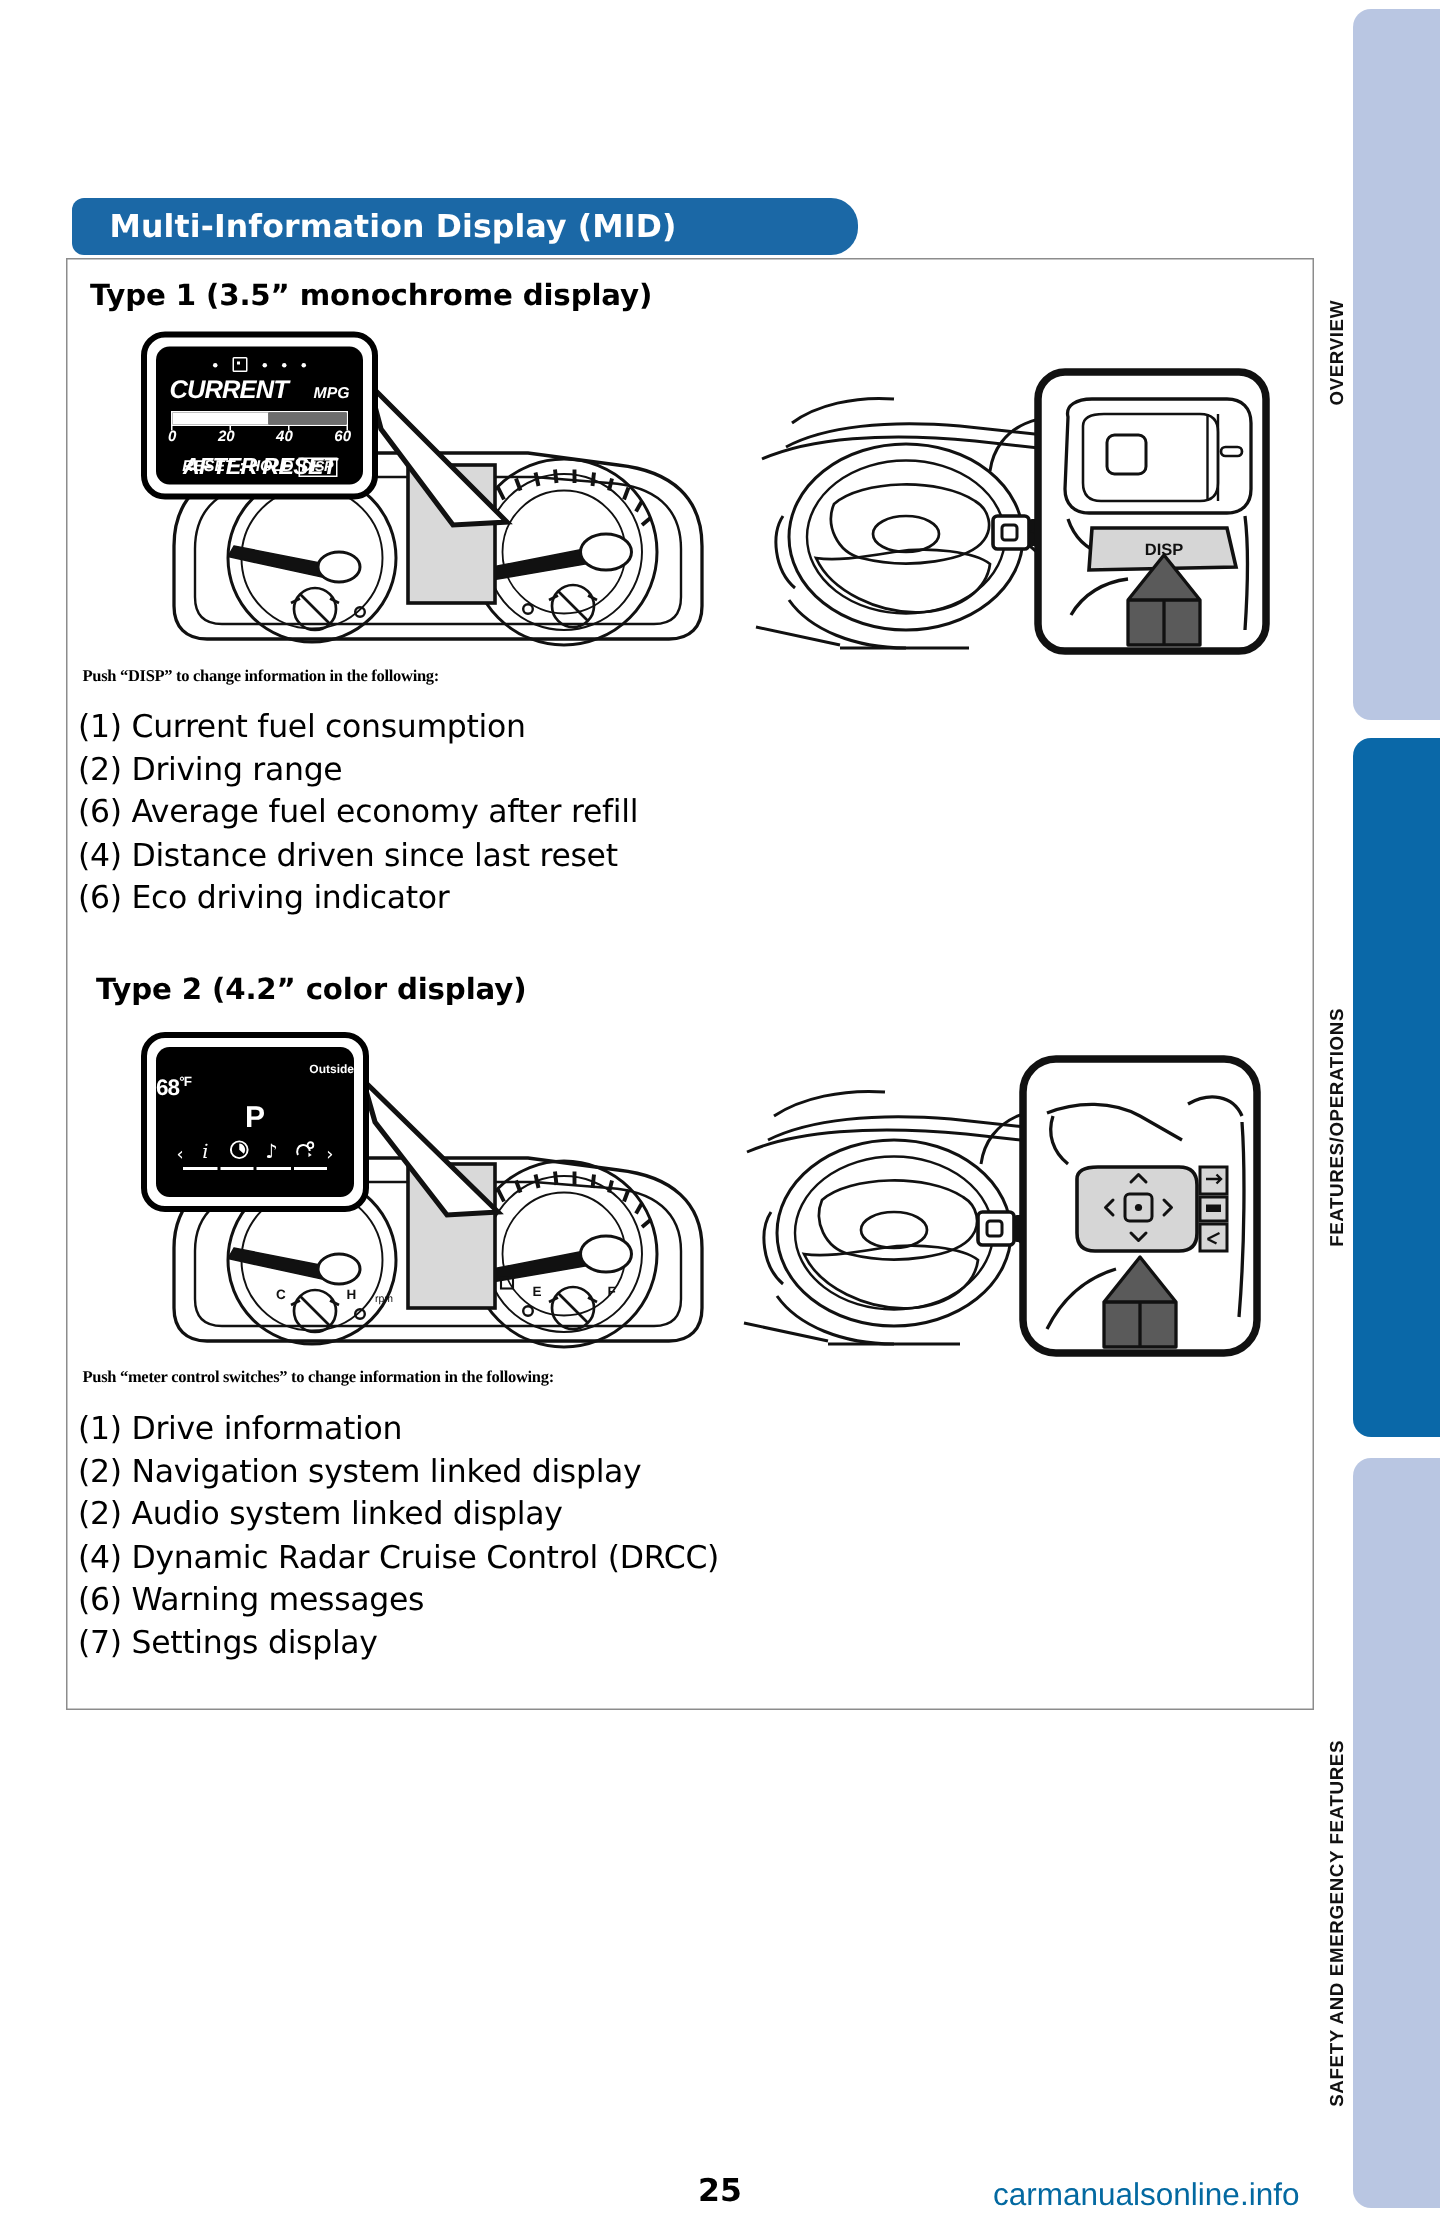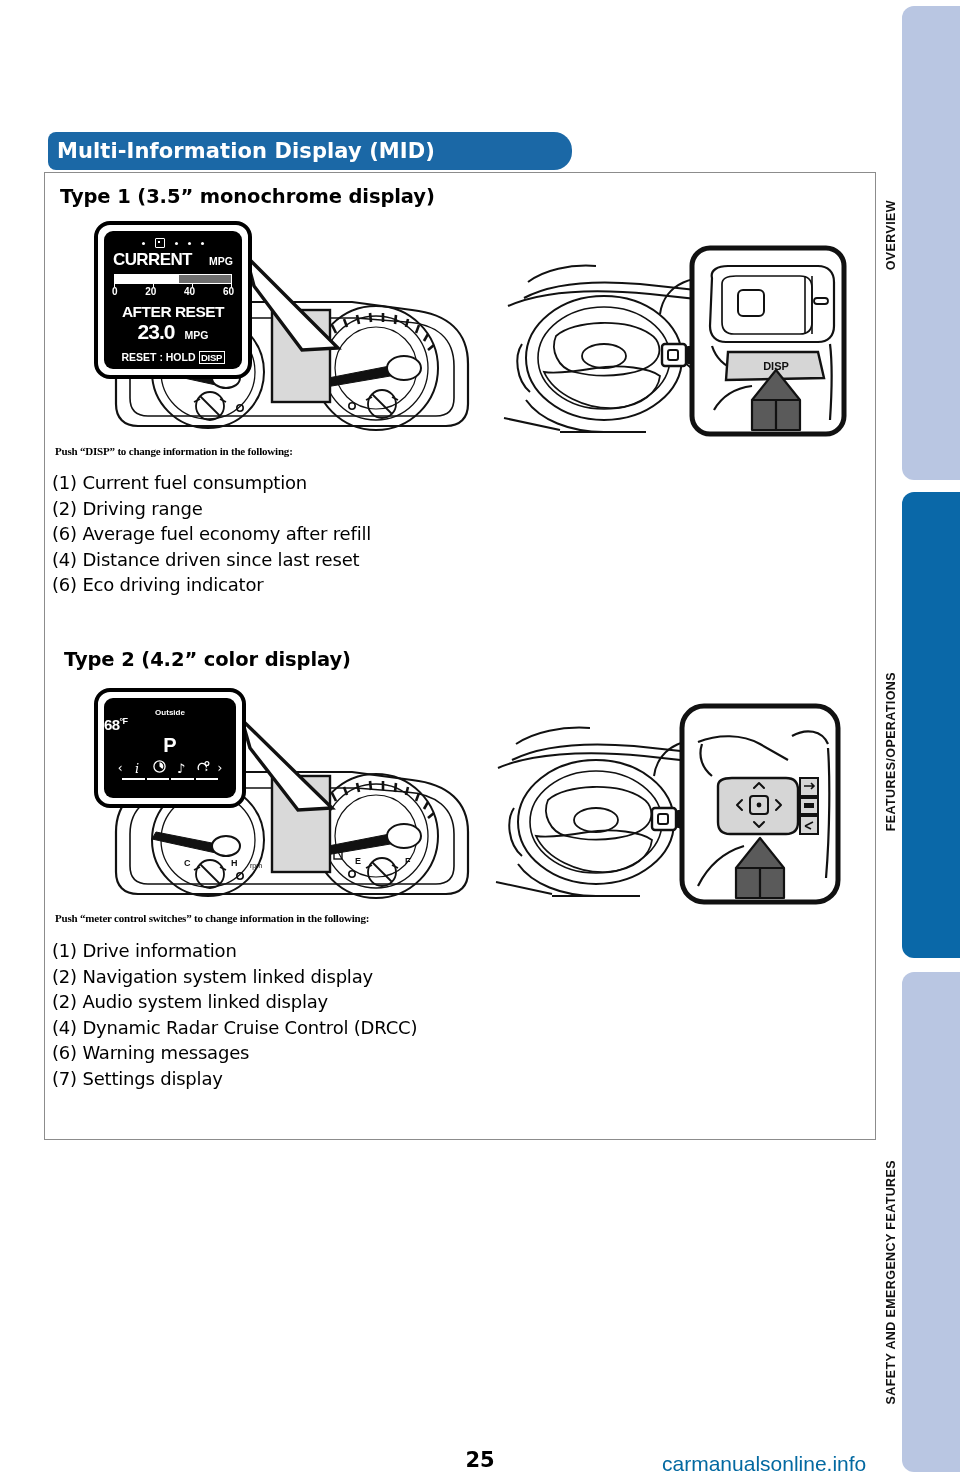--- a/index.html
+++ b/index.html
@@ -44,21 +44,21 @@
     left: 48px; top: 132px;
     width: 524px; height: 38px;
     background: #1b68a6;
     border-radius: 8px 18px 18px 8px;
     display: flex; align-items: center;
   }
   .page-header .title {
     color: #fff;
     font-size: 21px;
     font-weight: bold;
-    padding-left: 9px;
+    padding-left: 25px;
     letter-spacing: 0.1px;
     font-family: "DejaVu Sans", sans-serif;
   }
 
   
   .content-box {
     position: absolute;
     left: 44px; top: 172px;
     width: 832px; height: 968px;
     border: 1px solid #8c8c8c;
@@ -81,21 +81,21 @@
     position: absolute;
     font-size: 11px;
     font-weight: bold;
     color: #000;
     font-family: Liberation Serif, serif;
     letter-spacing: -0.2px;
   }
   .lead-1 { left: 55px; top: 445px; }
   .lead-2 { left: 55px; top: 912px; }
 
-  .list { position: absolute; font-size: 18px; color: #000;
+  .list { position: absolute; font-size: 21px; color: #000;
           font-family: "DejaVu Sans", sans-serif; letter-spacing: -0.2px; }
   .list-1 { left: 52px; top: 472px; }
   .list-2 { left: 52px; top: 940px; }
   .list li { list-style: none; margin: 0 0 4.5px 0; white-space: nowrap; }
   .list ul { margin: 0; padding: 0; }
 
   
   .mid-bubble {
     position: absolute;
     background: #fff;
@@ -106,21 +106,21 @@
   }
   .mid-screen {
     width: 100%; height: 100%;
     background: #000;
     border-radius: 9px;
     position: relative;
     overflow: hidden;
   }
 
   
-  .bubble-1 { left: 94px; top: 221px; width: 158px; height: 158px; }
+  .bubble-1 { left: 94px; top: 221px; width: 158px; height: 112px; font-style: italic; }
 
   .dots { position: absolute; left: 0; right: 0; top: 7px;
           display: flex; justify-content: center; gap: 10px; align-items: center; }
   .dot { width: 3px; height: 3px; background: #fff; border-radius: 50%; }
   .dot.sel { width: 8px; height: 8px; border-radius: 1px;
              background: #000; border: 1.5px solid #fff;
              position: relative; }
   .dot.sel::after { content: ""; position: absolute; left: 1.5px; top: 1.5px;
                     width: 2px; height: 2px; background: #fff; }
 
@@ -155,21 +155,21 @@
   .big-val .unit { color: #fff; font-size: 10.5px; font-weight: bold;
                    font-family: "Liberation Sans", sans-serif; margin-left: 5px; }
   .reset-hold { position: absolute; left: 0; right: 0; bottom: 5px; text-align: center;
                 color: #fff; font-size: 10.5px; font-weight: bold;
                 font-family: "Liberation Sans", sans-serif; }
   .disp-badge { display: inline-block; border: 1.5px solid #fff; padding: 0 1.5px;
                 margin-left: 3px; font-size: 9.5px; letter-spacing: -0.3px; }
 
   
   .bubble-2 { left: 94px; top: 688px; width: 152px; height: 120px; }
-  .outside-lbl { position: absolute; left: 0; right: 0; top: 10px; text-align: center;
+  .outside-lbl { position: absolute; left: 0; right: 0; top: 10px; text-align: right;
                  color: #fff; font-size: 8px; font-weight: bold;
                  font-family: "Liberation Sans", sans-serif; }
   .outside-temp { position: absolute; left: 0; right: 0; top: 18px; 
                   color: #fff; font-size: 15px; font-weight: bold;
                   font-family: "Liberation Sans", sans-serif; letter-spacing: -0.6px; }
   .outside-temp sup { font-size: 9px; vertical-align: super; }
   .gear-p { position: absolute; left: 0; right: 0; top: 36px; text-align: center;
             color: #fff; font-size: 20px; font-weight: bold;
             font-family: "Liberation Sans", sans-serif; }
   .icon-row { position: absolute; left: 8px; right: 8px; top: 62px;

